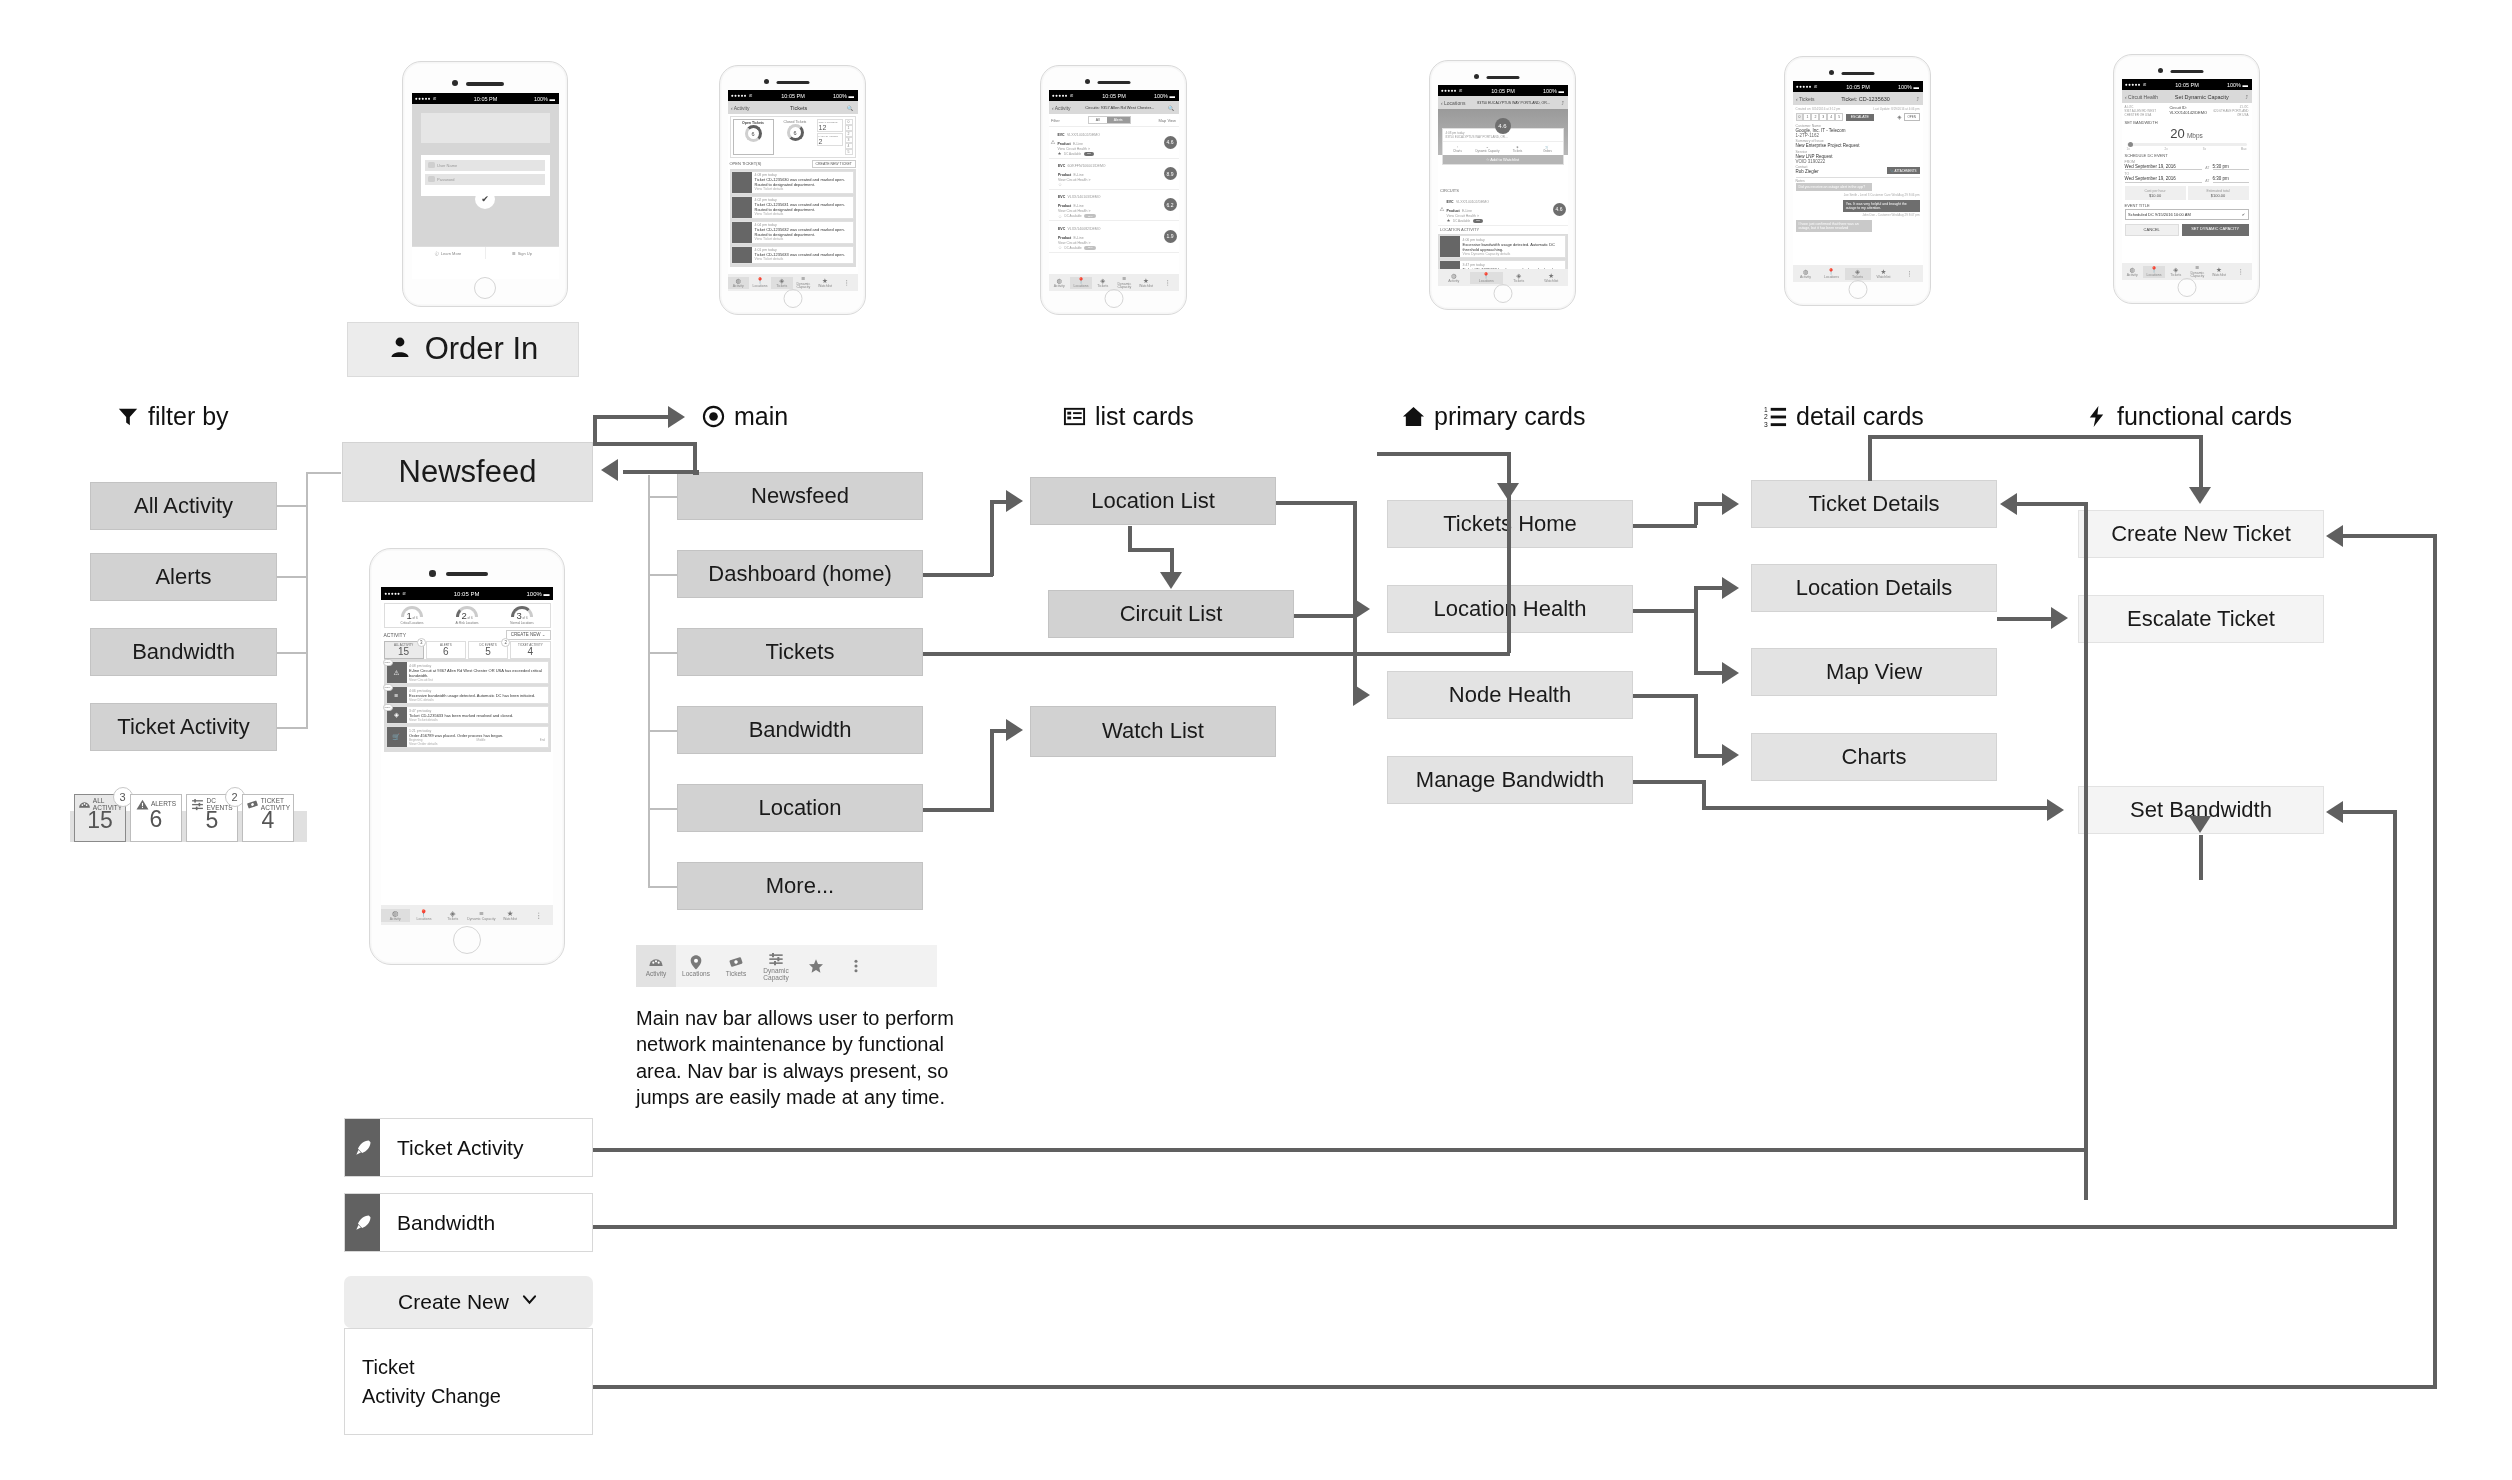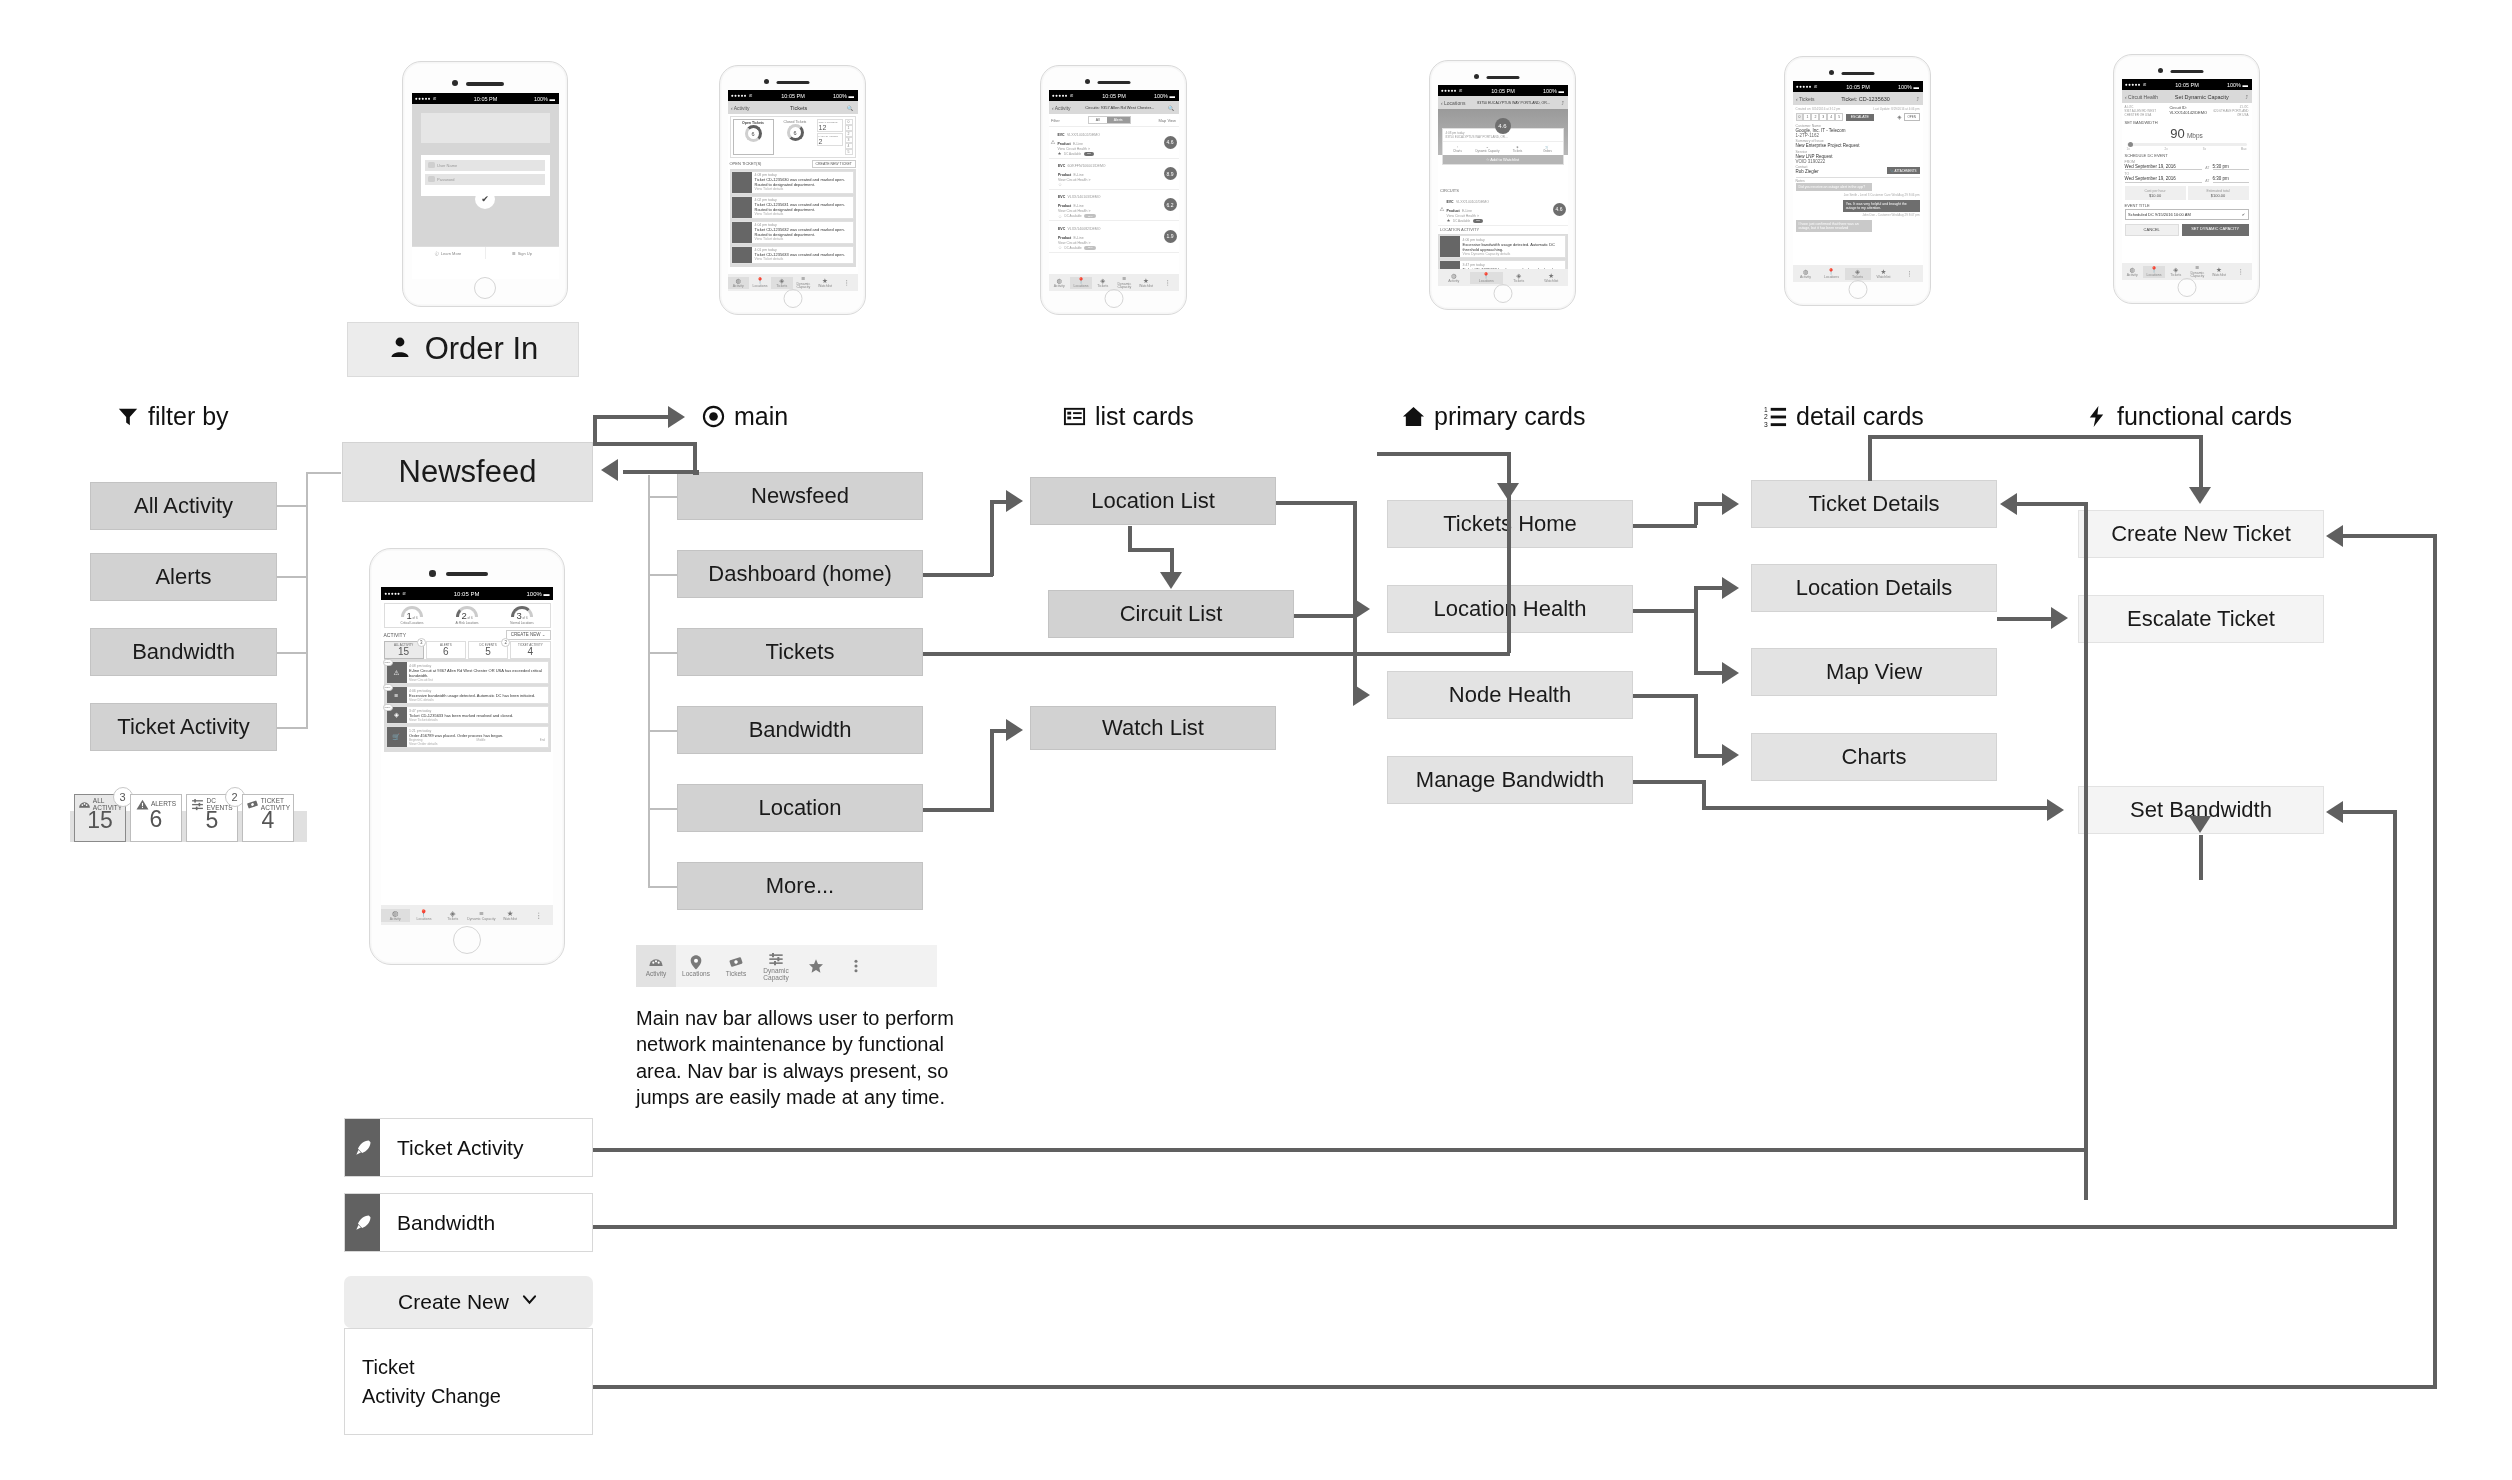--- a/index.html
+++ b/index.html
@@ -612,21 +612,21 @@
         <span>⤴</span>
       </div>
       <div style="padding:2px 3px;">
         <div style="display:flex;justify-content:space-between;font-size:3px;color:#999;">
           <span><span>A LOC</span><br><span>9367 ALLEN RD WEST CHESTER OH USA</span></span>
           <span style="font-size:4px;color:#444;">Circuit ID: VLXX/140142/DEMO</span>
           <span style="text-align:right;"><span>Z LOC</span><br><span>620 6TH AVE PORTLAND OR USA</span></span>
         </div>
         <div style="font-size:4px;color:#555;margin-top:2.5px;">SET BANDWIDTH</div>
         <div style="text-align:center;margin:1.5px 0;">
-          <span style="font-size:13px;color:#444;">90</span>
+          <span style="font-size:13px;color:#444;">20</span>
           <span style="font-size:6.5px;color:#666;">Mbps</span>
         </div>
         <div style="position:relative;height:3px;background:#eee;border-radius:1.5px;margin:0 2px 1px;">
           <div style="position:absolute;left:1px;top:-1px;width:5px;height:5px;border-radius:50%;background:#888;"></div>
         </div>
         <div style="display:flex;justify-content:space-between;font-size:3px;color:#aaa;margin:0 2px 2.5px;">
           <span>1x</span>
           <span>2x</span>
           <span>3x</span>
           <span>Max</span>
@@ -972,21 +972,21 @@
   <div class="box lvl-a" style="left:677px; top:862px; width:246px; height:48px;">
       <span>More...</span>
     </div>
 
   <div class="box lvl-a" style="left:1030px; top:477px; width:246px; height:48px;">
       <span>Location List</span>
     </div>
   <div class="box lvl-a" style="left:1048px; top:590px; width:246px; height:48px;">
       <span>Circuit List</span>
     </div>
-  <div class="box lvl-a" style="left:1030px; top:706px; width:246px; height:44px;">
+  <div class="box lvl-a" style="left:1030px; top:706px; width:246px; height:51px;">
       <span>Watch List</span>
     </div>
 
   <div class="box lvl-b" style="left:1387px; top:500px; width:246px; height:48px;">
       <span>Tickets Home</span>
     </div>
   <div class="box lvl-b" style="left:1387px; top:585px; width:246px; height:48px;">
       <span>Location Health</span>
     </div>
   <div class="box lvl-b" style="left:1387px; top:671px; width:246px; height:48px;">

